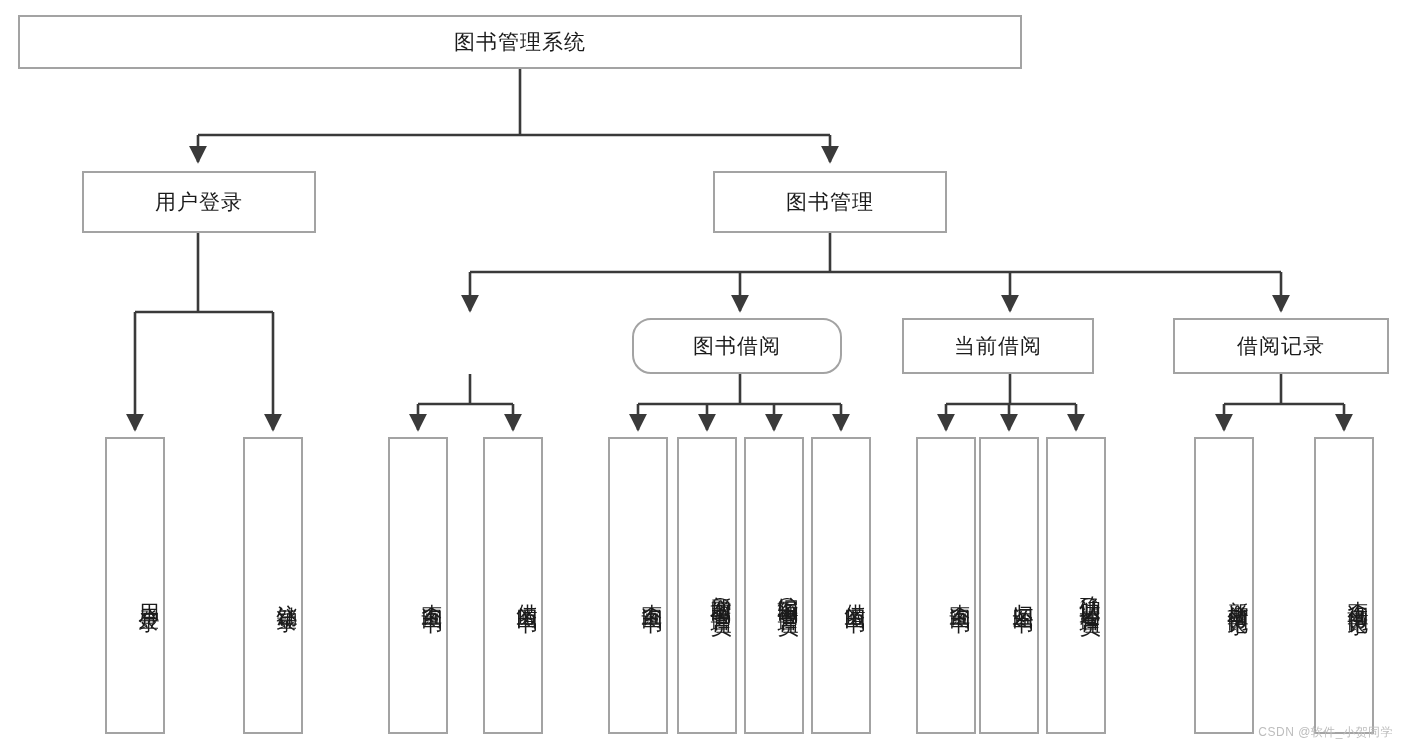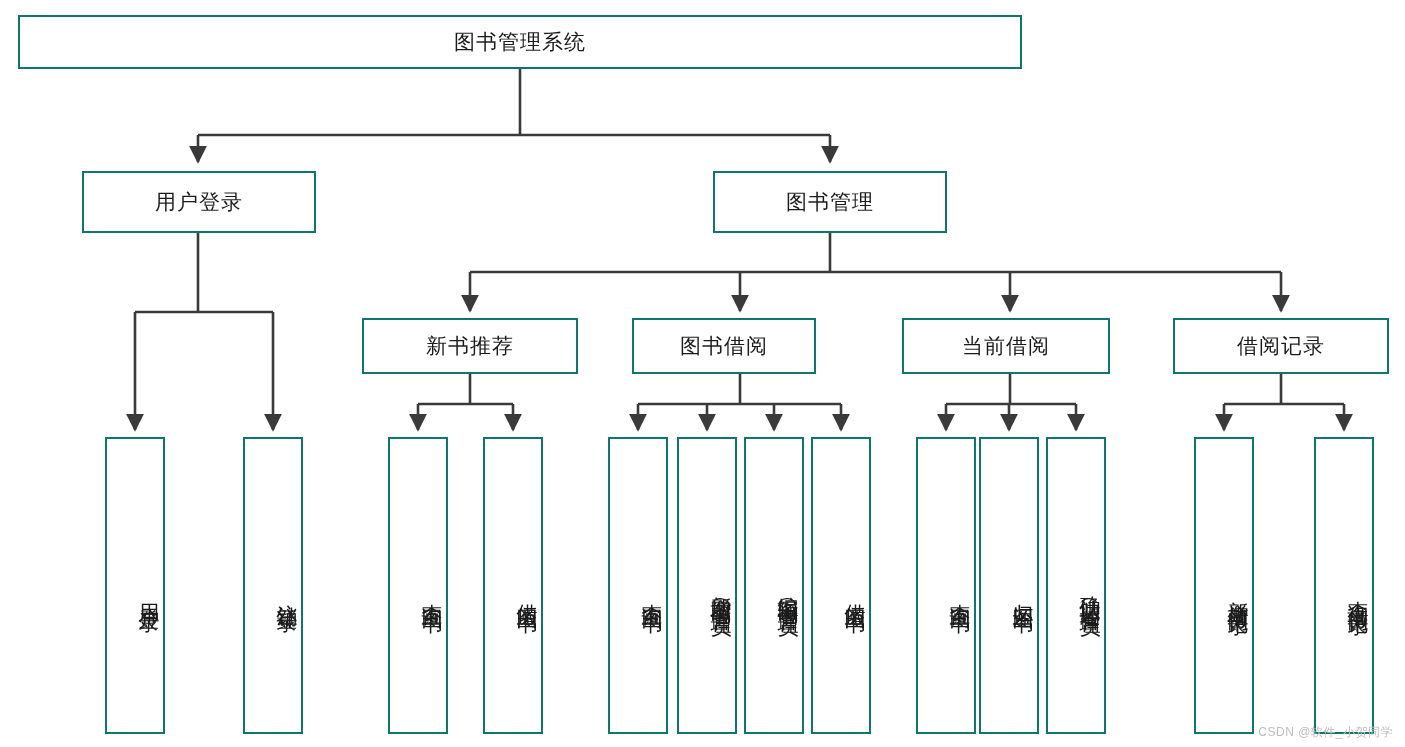--- a/index.html
+++ b/index.html
@@ -19,21 +19,21 @@
     position: absolute;
     left: 0;
     top: 0;
     width: 1405px;
     height: 747px;
     pointer-events: none;
   }
   .node {
     position: absolute;
     box-sizing: border-box;
-    border: 2px solid #0f766e;
+    border: 2px solid #a3a3a3;
     background: #ffffff;
     display: flex;
     align-items: center;
     justify-content: center;
     color: #1b1b1b;
   }
   .node.horiz {
     font-size: 21px;
     letter-spacing: 1px;
     line-height: 1.2;
@@ -121,27 +121,24 @@
     <span>图书管理系统</span>
   </div>
 
   <div class="node horiz" style="left:82px; top:171px; width:234px; height:62px;">
     <span>用户登录</span>
   </div>
   <div class="node horiz" style="left:713px; top:171px; width:234px; height:62px;">
     <span>图书管理</span>
   </div>
 
-  <div class="node horiz" style="left:362px; top:318px; width:216px; height:56px;">
-    <span>新书推荐</span>
-  </div>
-  <div class="node horiz" style="left:632px; top:318px; width:184px; height:56px;">
+  <div class="node horiz" style="left:632px; top:318px; width:210px; height:56px;border-radius:19px;">
     <span>图书借阅</span>
   </div>
-  <div class="node horiz" style="left:902px; top:318px; width:208px; height:56px;">
+  <div class="node horiz" style="left:902px; top:318px; width:192px; height:56px;">
     <span>当前借阅</span>
   </div>
   <div class="node horiz" style="left:1173px; top:318px; width:216px; height:56px;justify-content:center;">
     <span>借阅记录</span>
   </div>
 
   <div class="node vert" style="left:105px; top:437px; width:60px; height:297px;">
     <span class="vlabel">用户登录</span>
   </div>
   <div class="node vert" style="left:243px; top:437px; width:60px; height:297px;">

